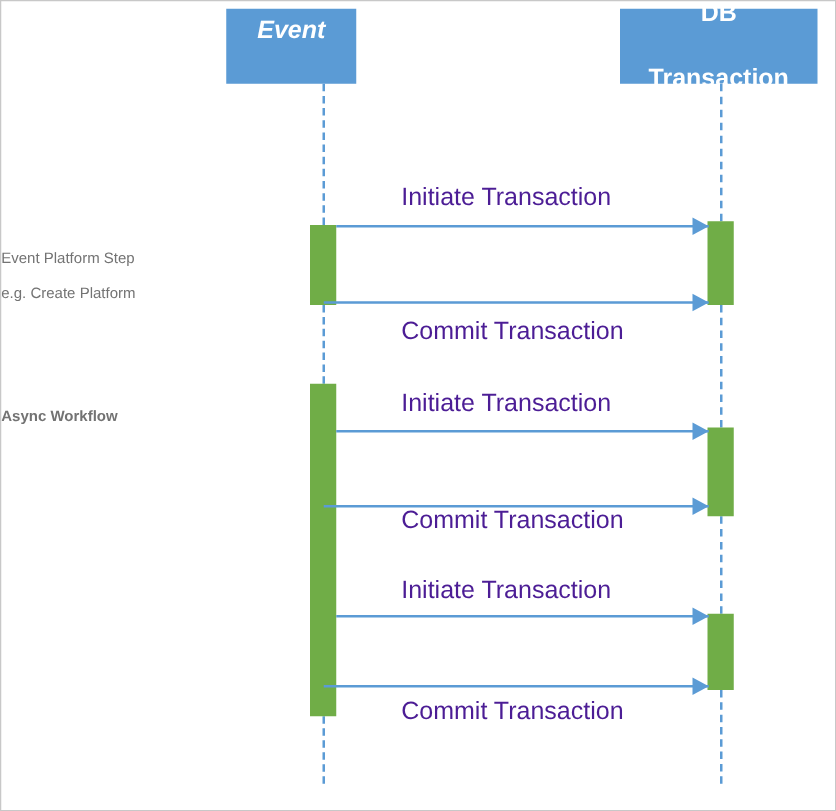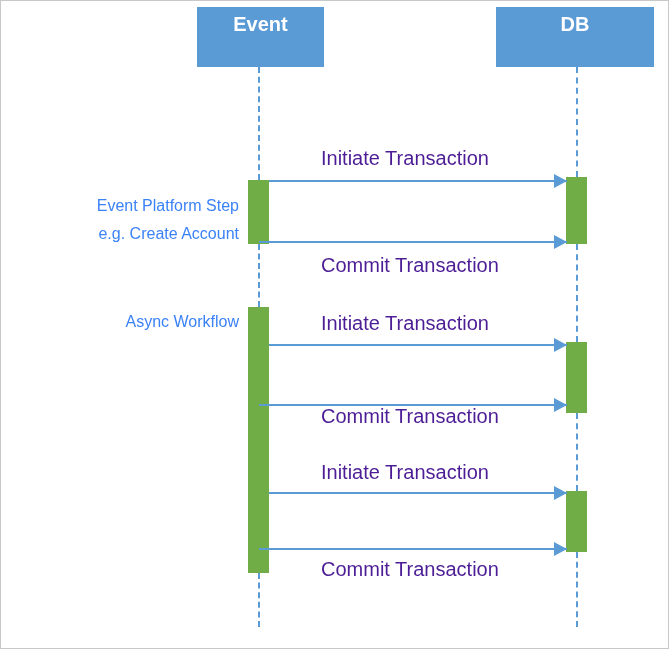--- a/index.html
+++ b/index.html
@@ -74,41 +74,42 @@
     position: absolute;
     color: #4c1d95;
     font-size: 20px;
     line-height: 24px;
     white-space: nowrap;
   }
 
   
   .side-label {
     position: absolute;
-    color: #3b82f6;
-    font-size: 16px;
+    color: #737373;
+    font-size: 12px;
     line-height: 28px;
-    text-align: right;
+    text-align: left;
     white-space: nowrap;
   }
 </style>
 </head>
 <body>
 
 <div id="canvas">
 
-  <div class="participant-box" style="left:196px; top:6px; width:127px; height:60px;">
+  <div class="participant-box" style="left:180px; top:6px; width:104px; height:60px;font-style:italic;">
     <span>
       <span>Event</span><br>
     </span>
   </div>
 
   <div class="participant-box" style="left:495px; top:6px; width:158px; height:60px;">
     <span>
       <span>DB</span><br>
+      <span>Transaction</span>
     </span>
   </div>
 
   <div class="lifeline" style="left:257px; top:66px; height:113px;"></div>
   <div class="lifeline" style="left:257px; top:243px; height:63px;"></div>
   <div class="lifeline" style="left:257px; top:572px; height:54px;"></div>
 
   <div class="lifeline" style="left:575px; top:66px; height:110px;"></div>
   <div class="lifeline" style="left:575px; top:243px; height:98px;"></div>
   <div class="lifeline" style="left:575px; top:412px; height:78px;"></div>
@@ -140,20 +141,20 @@
   <div class="message-label" style="left:320px; top:459px;">Initiate Transaction</div>
   <div class="message-line" style="left:268px; top:491px; width:298px;"></div>
   <div class="message-arrowhead" style="left:553px; top:485px;"></div>
 
   <div class="message-line" style="left:258px; top:547px; width:308px;"></div>
   <div class="message-arrowhead" style="left:553px; top:541px;"></div>
   <div class="message-label" style="left:320px; top:556px;">Commit Transaction</div>
 
   <div class="side-label" style="left:0px; top:191px; width:238px;">
     <span>Event Platform Step</span><br>
-    <span>e.g. Create Account</span>
+    <span>e.g. Create Platform</span>
   </div>
 
-  <div class="side-label" style="left:0px; top:307px; width:238px;">
+  <div class="side-label" style="left:0px; top:318px; width:238px;font-weight:bold;">
     <span>Async Workflow</span>
   </div>
 
 </div>
 
 </body></html>

